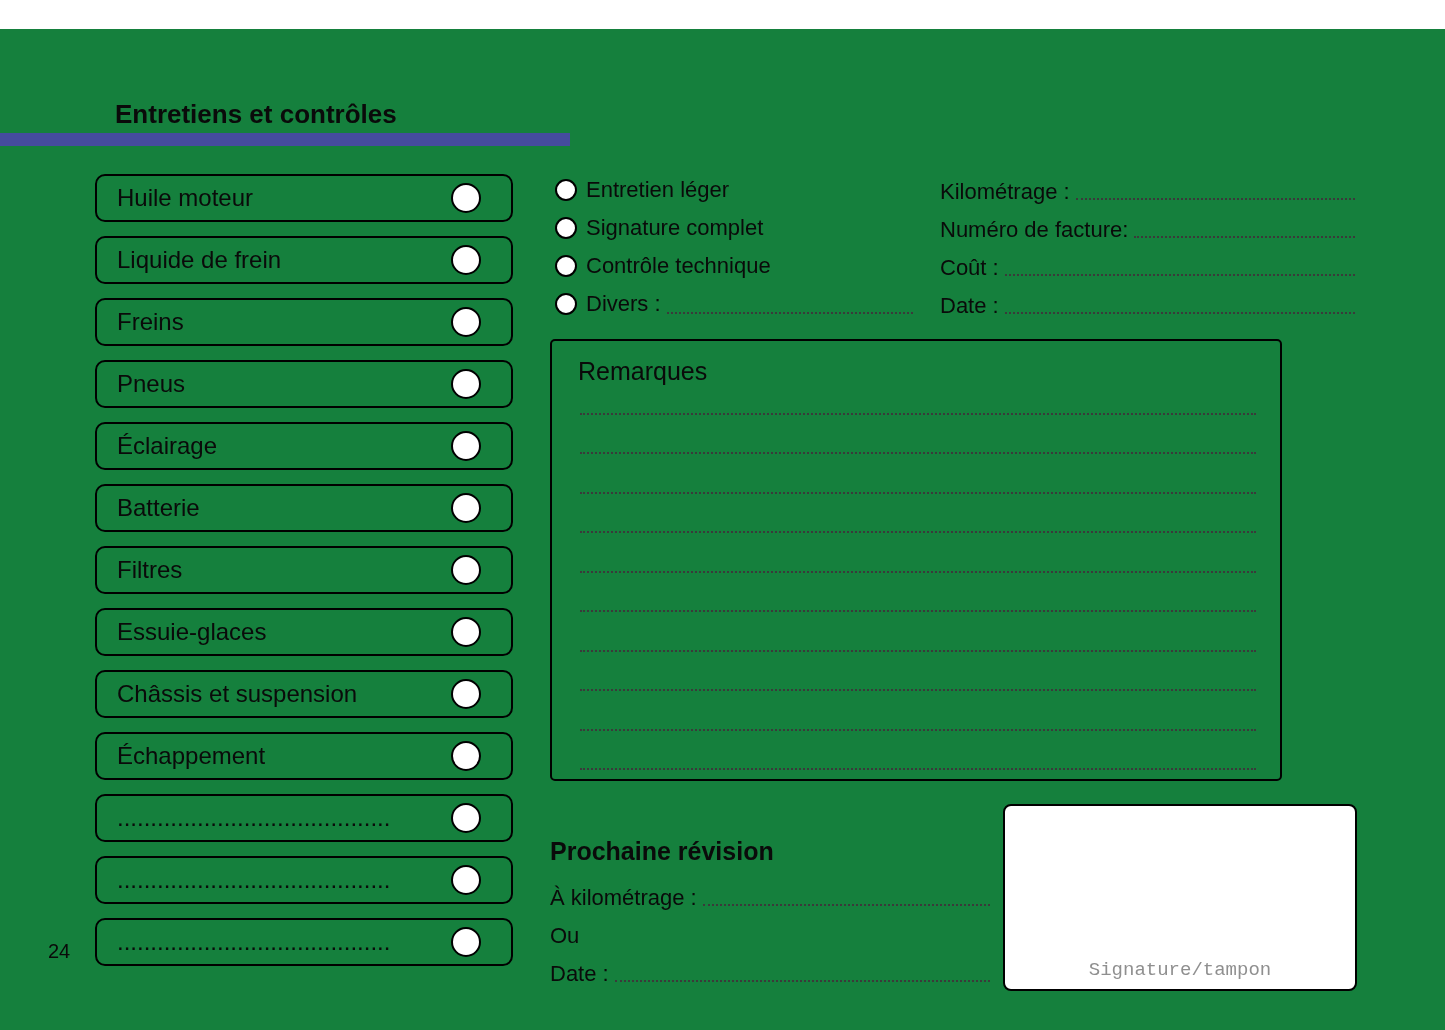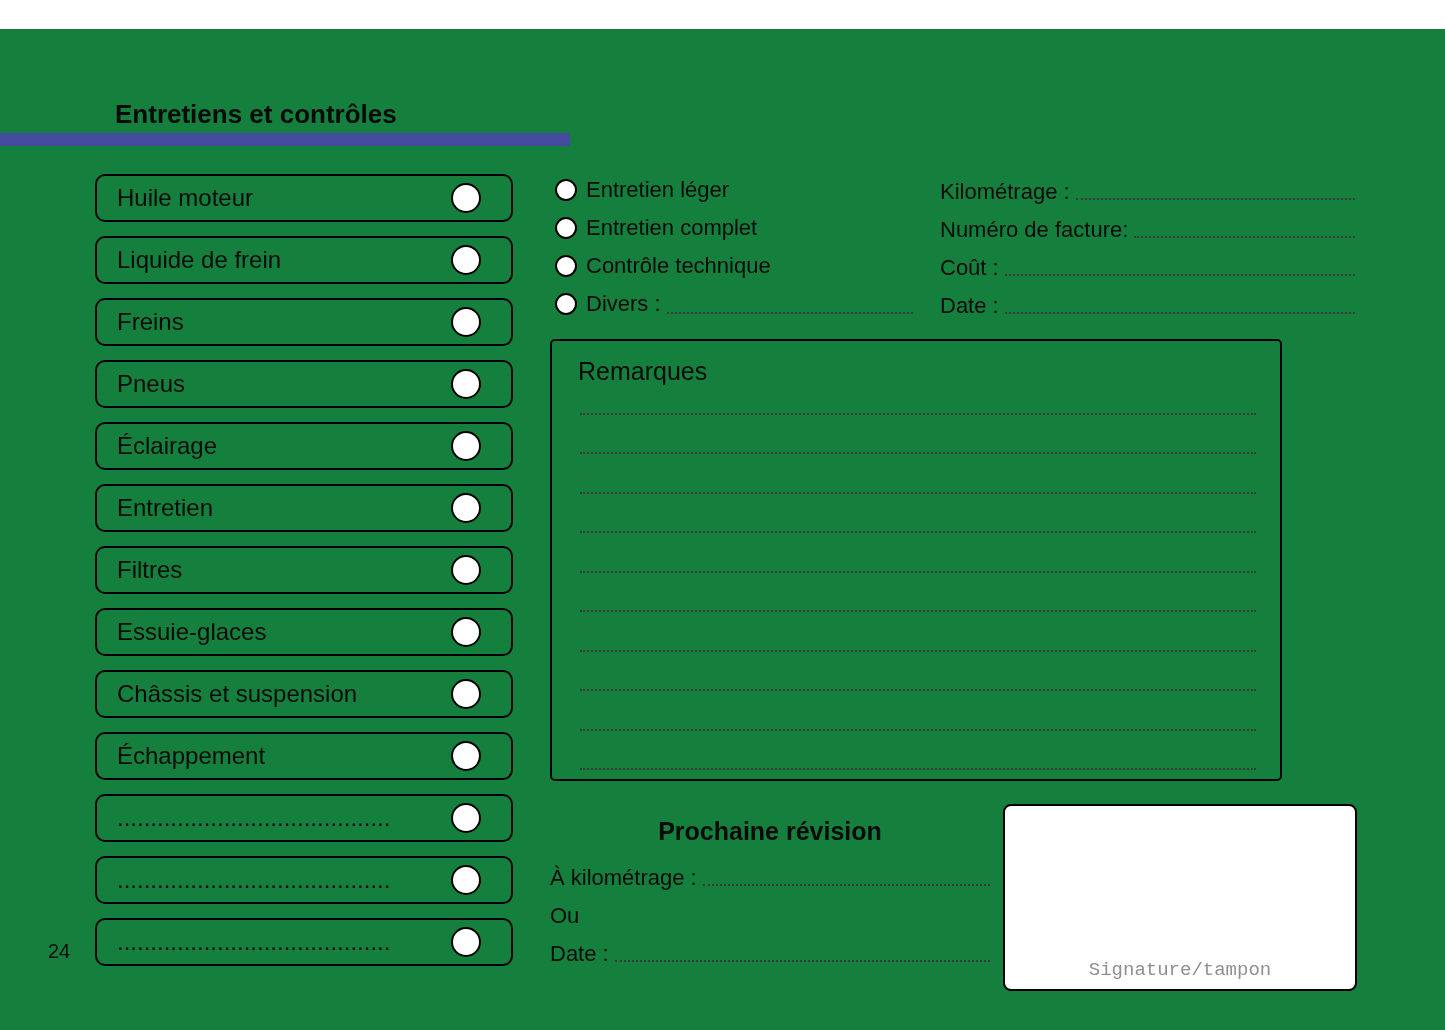--- a/index.html
+++ b/index.html
@@ -38,21 +38,21 @@
   .dots{flex:1 1 auto;min-width:18px;border-bottom:2.2px dotted #3a3a3a;margin:0 0 5px 6px;align-self:flex-end;}
   
   .remarks-box{
     position:absolute;left:550px;top:310px;width:732px;height:442px;
     box-sizing:border-box;border:2.5px solid #000;border-radius:5px;
   }
   .remarks-title{position:absolute;left:26px;top:16px;font-size:25px;}
   .remark-lines{position:absolute;left:28px;right:24px;top:34px;}
   .remark-line{height:37.5px;border-bottom:2px dotted #3a3a3a;}
   
-  .next-service{position:absolute;left:550px;top:788px;width:440px;text-align:center;}
+  .next-service{position:absolute;left:550px;top:808px;width:440px;}
   .ns-title{font-size:25px;font-weight:bold;height:32px;margin-bottom:12px;}
   .ns-row{display:flex;align-items:flex-end;height:30px;margin-bottom:8px;font-size:22px;}
   .ns-label{white-space:nowrap;}
   
   .signature-box{
     position:absolute;left:1003px;top:775px;width:354px;height:187px;
     box-sizing:border-box;border:2.5px solid #000;border-radius:8px;background:#fff;font-family:Liberation Mono, monospace;
   }
   .signature-label{
     position:absolute;left:0;right:0;bottom:8px;text-align:center;
@@ -84,21 +84,21 @@
     </div>
     <div class="check-row">
       <span class="check-label">Pneus</span>
       <span class="check-circle"></span>
     </div>
     <div class="check-row">
       <span class="check-label">Éclairage</span>
       <span class="check-circle"></span>
     </div>
     <div class="check-row">
-      <span class="check-label">Entretien</span>
+      <span class="check-label">Batterie</span>
       <span class="check-circle"></span>
     </div>
     <div class="check-row">
       <span class="check-label">Filtres</span>
       <span class="check-circle"></span>
     </div>
     <div class="check-row">
       <span class="check-label">Essuie-glaces</span>
       <span class="check-circle"></span>
     </div>
@@ -124,21 +124,21 @@
     </div>
   </div>
 
   <div class="service-col">
     <div class="service-row">
       <span class="radio-circle"></span>
       <span class="service-label">Entretien léger</span>
     </div>
     <div class="service-row">
       <span class="radio-circle"></span>
-      <span class="service-label">Entretien complet</span>
+      <span class="service-label">Signature complet</span>
     </div>
     <div class="service-row">
       <span class="radio-circle"></span>
       <span class="service-label">Contrôle technique</span>
     </div>
     <div class="service-row">
       <span class="radio-circle"></span>
       <span class="service-label">Divers :</span>
       <span class="dots"></span>
     </div>

